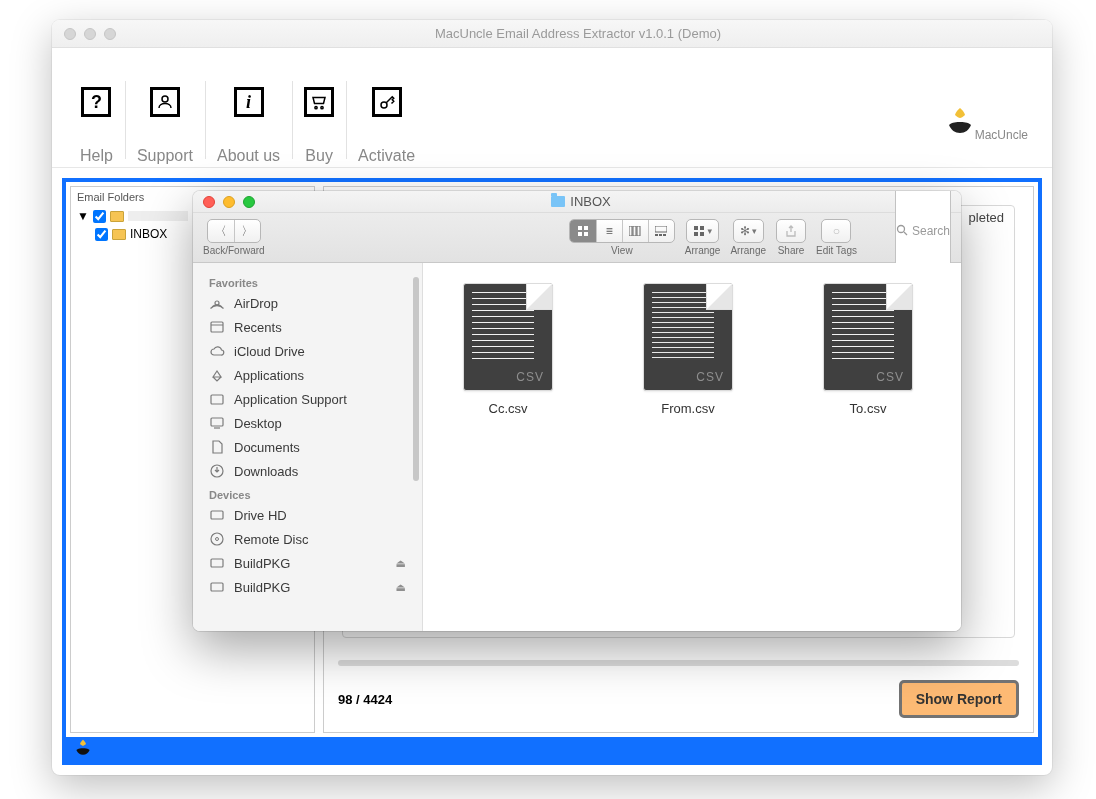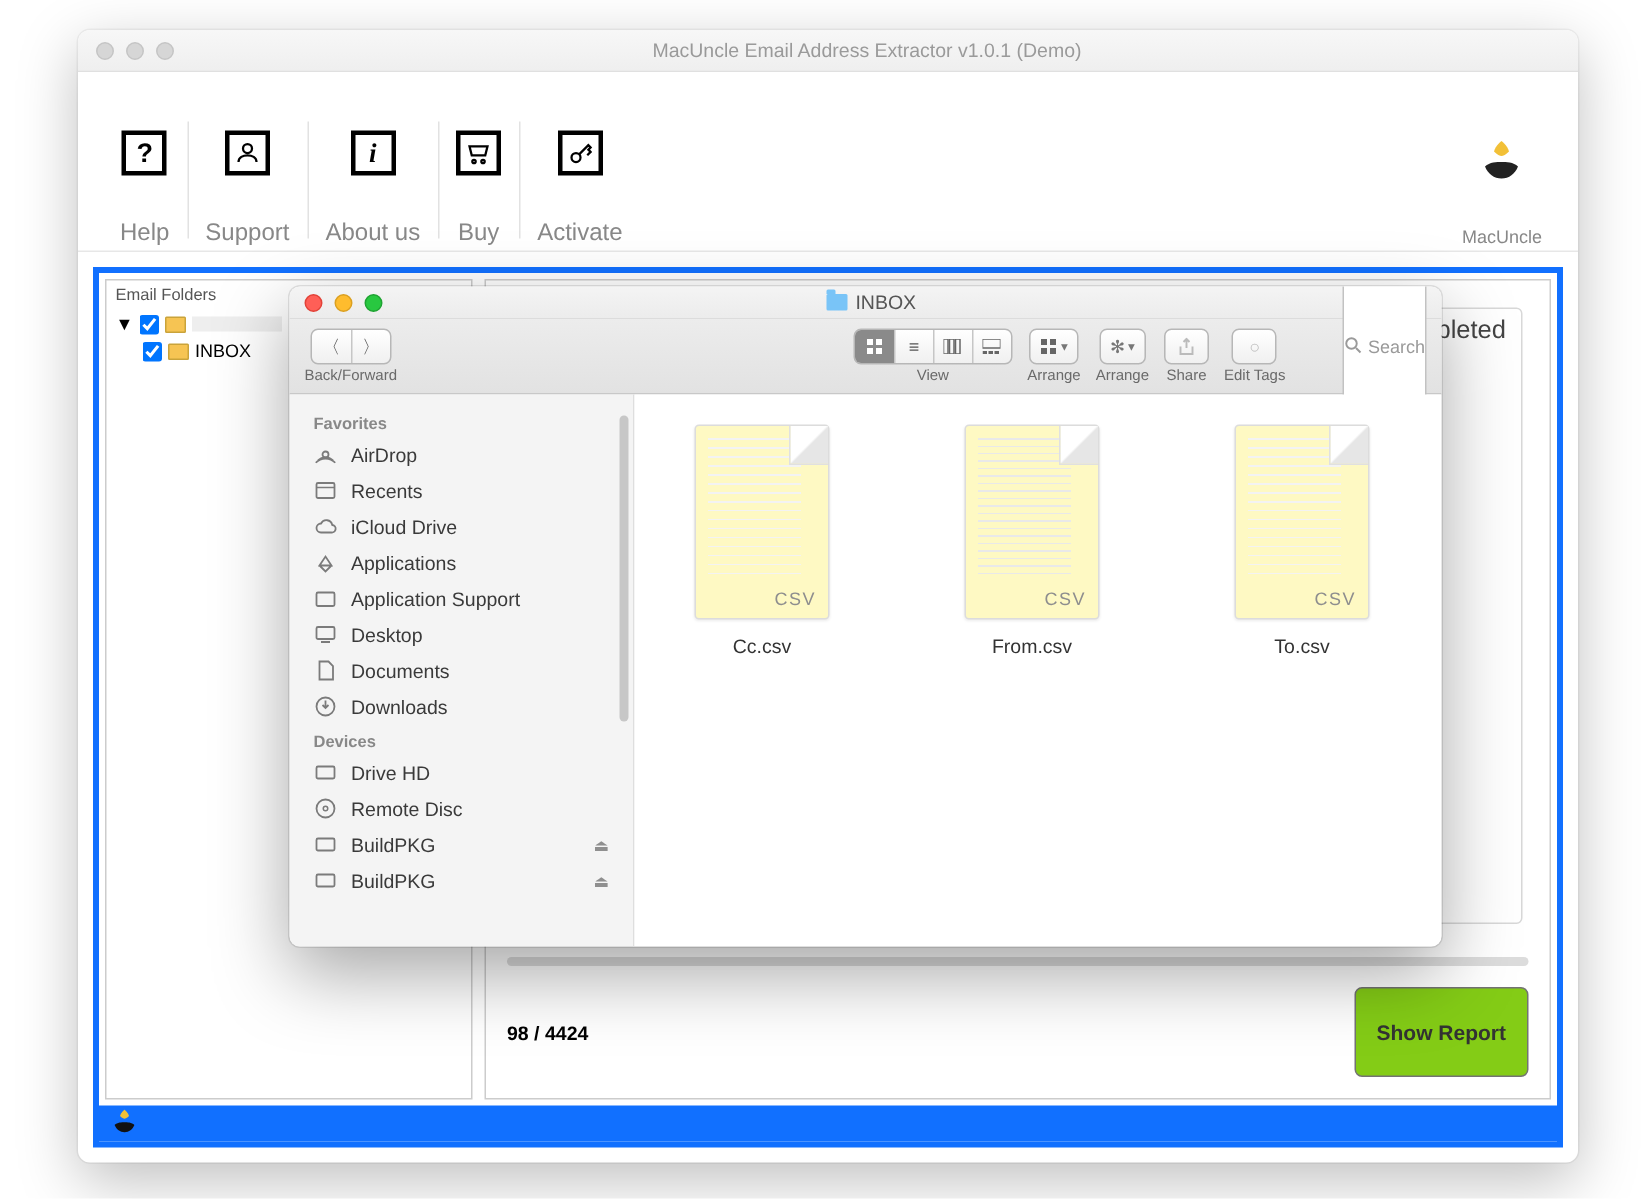--- a/index.html
+++ b/index.html
@@ -38,21 +38,21 @@
     gap: 0;
     border-bottom:1px solid #e7e7e7;
     height: 120px;
   }
   .tool-col { display:flex; flex-direction:column; align-items:center; padding:0 12px; position:relative;}
   .tool-col + .tool-col::before {
     content:""; position:absolute; left:0; top:-6px; bottom:6px; width:1px; background:#e2e2e2;
   }
   .tool-icon { width:30px; height:30px; border:3px solid #000; display:flex; align-items:center; justify-content:center; font-weight:bold; font-size:18px; margin-bottom:30px;}
   .tool-label { font-size:16px; color:#888; }
-  .brand { margin-left:auto; display:flex; flex-direction:column; align-items:center; padding-right:8px;text-align:right;}
+  .brand { margin-left:auto; display:flex; flex-direction:row; align-items:center; padding-right:8px;text-align:right;}
   .brand-logo { width:30px;height:30px; margin-bottom:30px; position:relative;}
   .brand-logo svg{width:30px;height:30px;}
   .brand-label { font-size:12px; color:#888;}
   .content-frame {
     margin: 10px; flex:1;
     border: 4px solid #1170ff;
     background:#fff;
     display:flex; flex-direction:column;
     position:relative;
   }
@@ -65,30 +65,30 @@
   .tree-row { display:flex; align-items:center; gap:4px; padding:2px 6px; font-size:12px;}
   .tree-row input { margin:0;}
   .folder-ico { width:14px;height:11px;background:#f6c453;border:1px solid #caa33a;border-radius:1px;display:inline-block;}
   .gray-bar { width:60px;height:10px;background:#eee;display:inline-block;}
   .right-panel {
     flex:1; border:1px solid #ccc; margin:4px; background:#fff; position:relative;
     display:flex; flex-direction:column;
   }
   .right-inner { margin:18px; border:1px solid #d8d8d8; border-radius:4px; flex:1; position:relative;}
   .completed {
-    position:absolute; top:4px; right:10px; font-size:17px; color:#444;
+    position:absolute; top:4px; right:10px; font-size:13px; color:#444;
   }
   .progress-row {
     padding: 4px 14px 14px 14px;
     display:flex; align-items:center; gap:14px; justify-content:space-between;
   }
   .prog-track { flex:1; height:6px; background:#dcdcdc; border-radius:3px; position:relative; overflow:hidden;}
   .counter-row { padding:0 14px 14px 14px; display:flex; justify-content:space-between; align-items:center;}
   .counter { font-weight:bold; font-size:13px;}
-  .show-report { border:1px solid #737373; background:#84cc16; border-radius:5px; padding:21px 14px; font-size:14px; color:#333; font-weight:600;}
+  .show-report { border:3px solid #737373; background:#fdba74; border-radius:5px; padding:8px 14px; font-size:14px; color:#333; font-weight:600;}
   .footer {
     height:24px; background:#1170ff; display:flex; align-items:center; padding-left:8px;
   }
   .footer svg{width:18px;height:18px;}
 
   
   .finder {
     position:absolute;
     left: 193px; top: 191px;
     width: 768px; height: 440px;
@@ -125,21 +125,21 @@
   .finder-sidebar { width:230px; background:#f4f4f4; border-right:1px solid #dedede; padding:8px 0; overflow:hidden;}
   .sb-header{font-size:11px; color:#888; font-weight:600; padding:6px 16px 2px;}
   .sb-item{display:flex; align-items:center; gap:9px; padding:4px 16px; font-size:13px; color:#3a3a3a;}
   .sb-icon{width:16px;height:16px;display:flex;align-items:center;justify-content:center;color:#7b7b7b;}
   .sb-item .eject{margin-left:auto;color:#8f8f8f;font-size:11px;}
   .scrub{position:relative;height:100%;}
   .vscroll{position:absolute;right:3px;top:6px;bottom:6px;width:6px;background:transparent;}
   .vscroll .thumb{position:absolute;top:0;width:6px;height:60%;background:#c7c7c7;border-radius:3px;}
   .finder-files { flex:1; background:#fff; padding:20px 20px; display:flex; gap:50px; align-items:flex-start;}
   .file-item{display:flex;flex-direction:column;align-items:center;width:130px;}
-  .file-thumb{width:90px;height:130px;border:1px solid #dcdcdc;border-radius:3px;position:relative;background:#fef9c3; box-shadow:0 1px 2px rgba(0,0,0,0.08);}
+  .file-thumb{width:90px;height:108px;border:1px solid #dcdcdc;border-radius:3px;position:relative;background:#404040; box-shadow:0 1px 2px rgba(0,0,0,0.08);}
   .file-thumb .dogear{position:absolute;top:0;right:0;width:26px;height:26px;background:linear-gradient(135deg,#fff 48%, #e6e6e6 52%);border-left:1px solid #e0e0e0;border-bottom:1px solid #e0e0e0;}
   .file-thumb .csvtag{position:absolute;bottom:6px;right:8px;font-size:12px;color:#8e8e8e;letter-spacing:1px;}
   .file-thumb .lines{position:absolute;top:8px;left:8px;right:18px;bottom:28px; background:repeating-linear-gradient(#e9e9e9 0 1px, transparent 1px 5px);}
   .file-thumb.light .lines{background:repeating-linear-gradient(#f3f3f3 0 1px, transparent 1px 6px);}
   .file-label{margin-top:10px;font-size:13px;color:#333;}
 </style>
 </head>
 <body>
 
 <div class="window">

